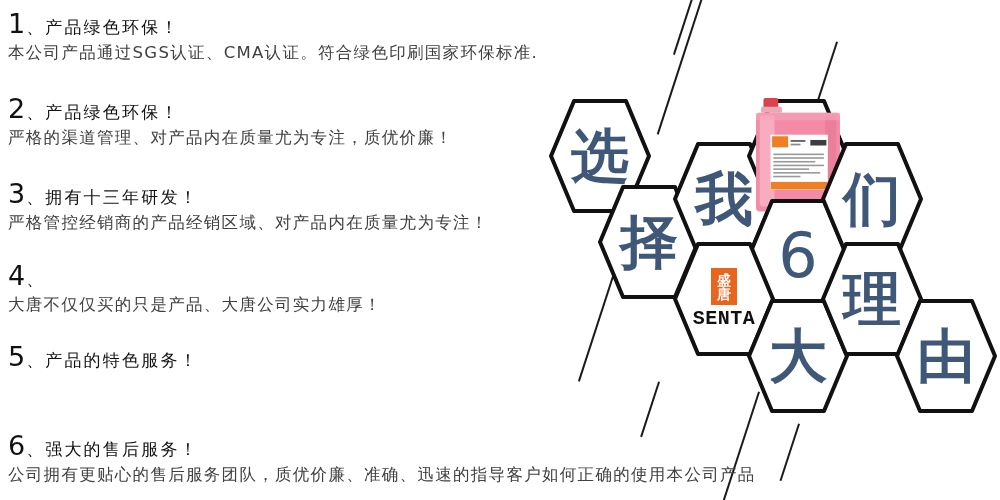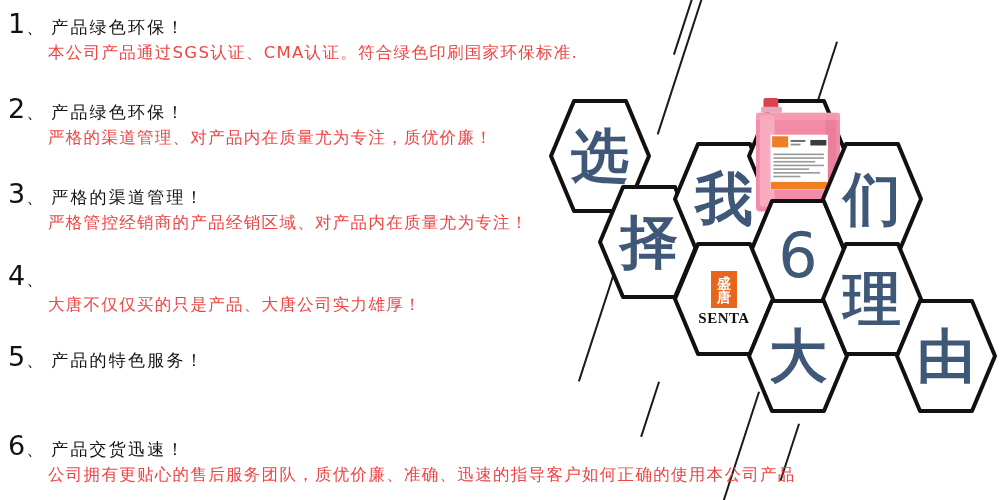--- a/index.html
+++ b/index.html
@@ -51,30 +51,29 @@
   }
   .reason-dun {
     font-size: 17px;
     line-height: 1;
     margin-left: 1px;
   }
   .reason-title {
     font-size: 17px;
     line-height: 1;
     letter-spacing: 2.2px;
-    margin-left: 8px;
+    margin-left: 2px;
   }
   .reason-body {
     margin-top: 7px;
     font-size: 16.5px;
     line-height: 1.1;
     letter-spacing: 1.3px;
-    color: #ef4444;
+    color: #404040;
     white-space: nowrap;
-    margin-left: 40px;
   }
 
   
   #honeycomb {
     position: absolute;
     left: 0;
     top: 0;
     width: 1000px;
     height: 500px;
     pointer-events: none;
@@ -138,22 +137,22 @@
     color: #ffffff;
     line-height: 1;
   }
   .brand-seal span {
     font-size: 14px;
     font-weight: 700;
     display: block;
   }
   .brand-name {
     margin-top: 2px;
-    font-family: Liberation Serif, serif;
-    font-size: 15px;
+    font-family: Liberation Mono, monospace;
+    font-size: 20px;
     font-weight: 700;
     letter-spacing: 0.5px;
     color: #111111;
   }
 
   
   .product {
     position: absolute;
     left: 18px;
     top: 3px;
@@ -193,21 +192,21 @@
         <span class="reason-dun">、</span>
         <span class="reason-title">产品绿色环保！</span>
       </div>
       <div class="reason-body">严格的渠道管理、对产品内在质量尤为专注，质优价廉！</div>
     </div>
 
     <div class="reason" style="top:180px;">
       <div class="reason-head">
         <span class="reason-num">3</span>
         <span class="reason-dun">、</span>
-        <span class="reason-title">严格的渠道管理！</span>
+        <span class="reason-title">拥有十三年研发！</span>
       </div>
       <div class="reason-body">严格管控经销商的产品经销区域、对产品内在质量尤为专注！</div>
     </div>
 
     <div class="reason" style="top:262px;">
       <div class="reason-head">
         <span class="reason-num">4</span>
         <span class="reason-dun">、</span>
       </div>
       <div class="reason-body">大唐不仅仅买的只是产品、大唐公司实力雄厚！</div>
@@ -218,21 +217,21 @@
         <span class="reason-num">5</span>
         <span class="reason-dun">、</span>
         <span class="reason-title">产品的特色服务！</span>
       </div>
     </div>
 
     <div class="reason" style="top:432px;">
       <div class="reason-head">
         <span class="reason-num">6</span>
         <span class="reason-dun">、</span>
-        <span class="reason-title">产品交货迅速！</span>
+        <span class="reason-title">强大的售后服务！</span>
       </div>
       <div class="reason-body">公司拥有更贴心的售后服务团队，质优价廉、准确、迅速的指导客户如何正确的使用本公司产品</div>
     </div>
 
   </div>
 
   <div id="honeycomb">
 
     <div class="hex" style="left:548px; top:98px;">
       <svg viewBox="0 0 104 116">

